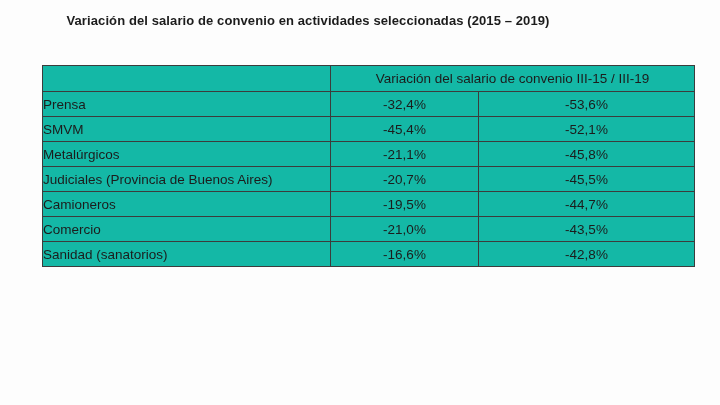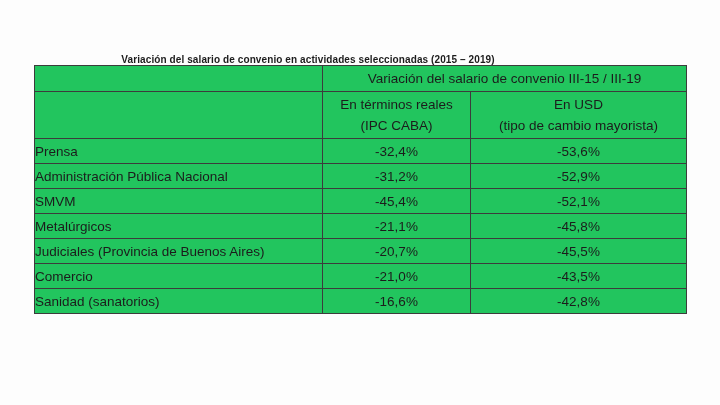--- a/index.html
+++ b/index.html
@@ -13,33 +13,32 @@
     color: #1c1c1c;
   }
   .page { position: relative; width: 720px; height: 405px; }
   .title {
     position: absolute;
     top: 13px;
     left: 0;
     width: 616px;
     text-align: center;
     font-weight: bold;
-    font-size: 10px;
+    font-size: 13px;
     letter-spacing: 0.1px;
-    margin-top: 41px;
   }
   table.salary {
     position: absolute;
-    left: 34px;
+    left: 42px;
     top: 65px;
     width: 652px;
     border-collapse: collapse;
     table-layout: fixed;
     font-size: 13.5px;
-    background: #22c55e;
+    background: #14b8a6;
   }
   table.salary td, table.salary th {
     border: 1.5px solid #3c3c3c;
     padding: 0;
     font-weight: normal;
     vertical-align: middle;
     overflow: hidden;
     white-space: nowrap;
   }
   col.c1 { width: 288px; }
@@ -64,59 +63,48 @@
     <colgroup>
       <col class="c1">
       <col class="c2">
       <col class="c3">
     </colgroup>
     <thead>
       <tr class="hrow1">
         <td class="label-cell"></td>
         <th class="span-head" colspan="2">Variación del salario de convenio III-15 / III-19</th>
       </tr>
-      <tr class="hrow2">
-        <td class="label-cell"></td>
-        <th class="col-head">
-          <div>En términos reales</div>
-          <div>(IPC CABA)</div>
-        </th>
-        <th class="col-head">
-          <div>En USD</div>
-          <div>(tipo de cambio mayorista)</div>
-        </th>
-      </tr>
     </thead>
     <tbody>
       <tr>
         <td class="label-cell">Prensa</td>
         <td class="num-cell">-32,4%</td>
         <td class="num-cell">-53,6%</td>
-      </tr>
-      <tr>
-        <td class="label-cell">Administración Pública Nacional</td>
-        <td class="num-cell">-31,2%</td>
-        <td class="num-cell">-52,9%</td>
       </tr>
       <tr>
         <td class="label-cell">SMVM</td>
         <td class="num-cell">-45,4%</td>
         <td class="num-cell">-52,1%</td>
       </tr>
       <tr>
         <td class="label-cell">Metalúrgicos</td>
         <td class="num-cell">-21,1%</td>
         <td class="num-cell">-45,8%</td>
       </tr>
       <tr>
         <td class="label-cell">Judiciales (Provincia de Buenos Aires)</td>
         <td class="num-cell">-20,7%</td>
         <td class="num-cell">-45,5%</td>
       </tr>
       <tr>
+        <td class="label-cell">Camioneros</td>
+        <td class="num-cell">-19,5%</td>
+        <td class="num-cell">-44,7%</td>
+      </tr>
+      <tr>
         <td class="label-cell">Comercio</td>
         <td class="num-cell">-21,0%</td>
         <td class="num-cell">-43,5%</td>
       </tr>
       <tr>
         <td class="label-cell">Sanidad (sanatorios)</td>
         <td class="num-cell">-16,6%</td>
         <td class="num-cell">-42,8%</td>
       </tr>
     </tbody>

